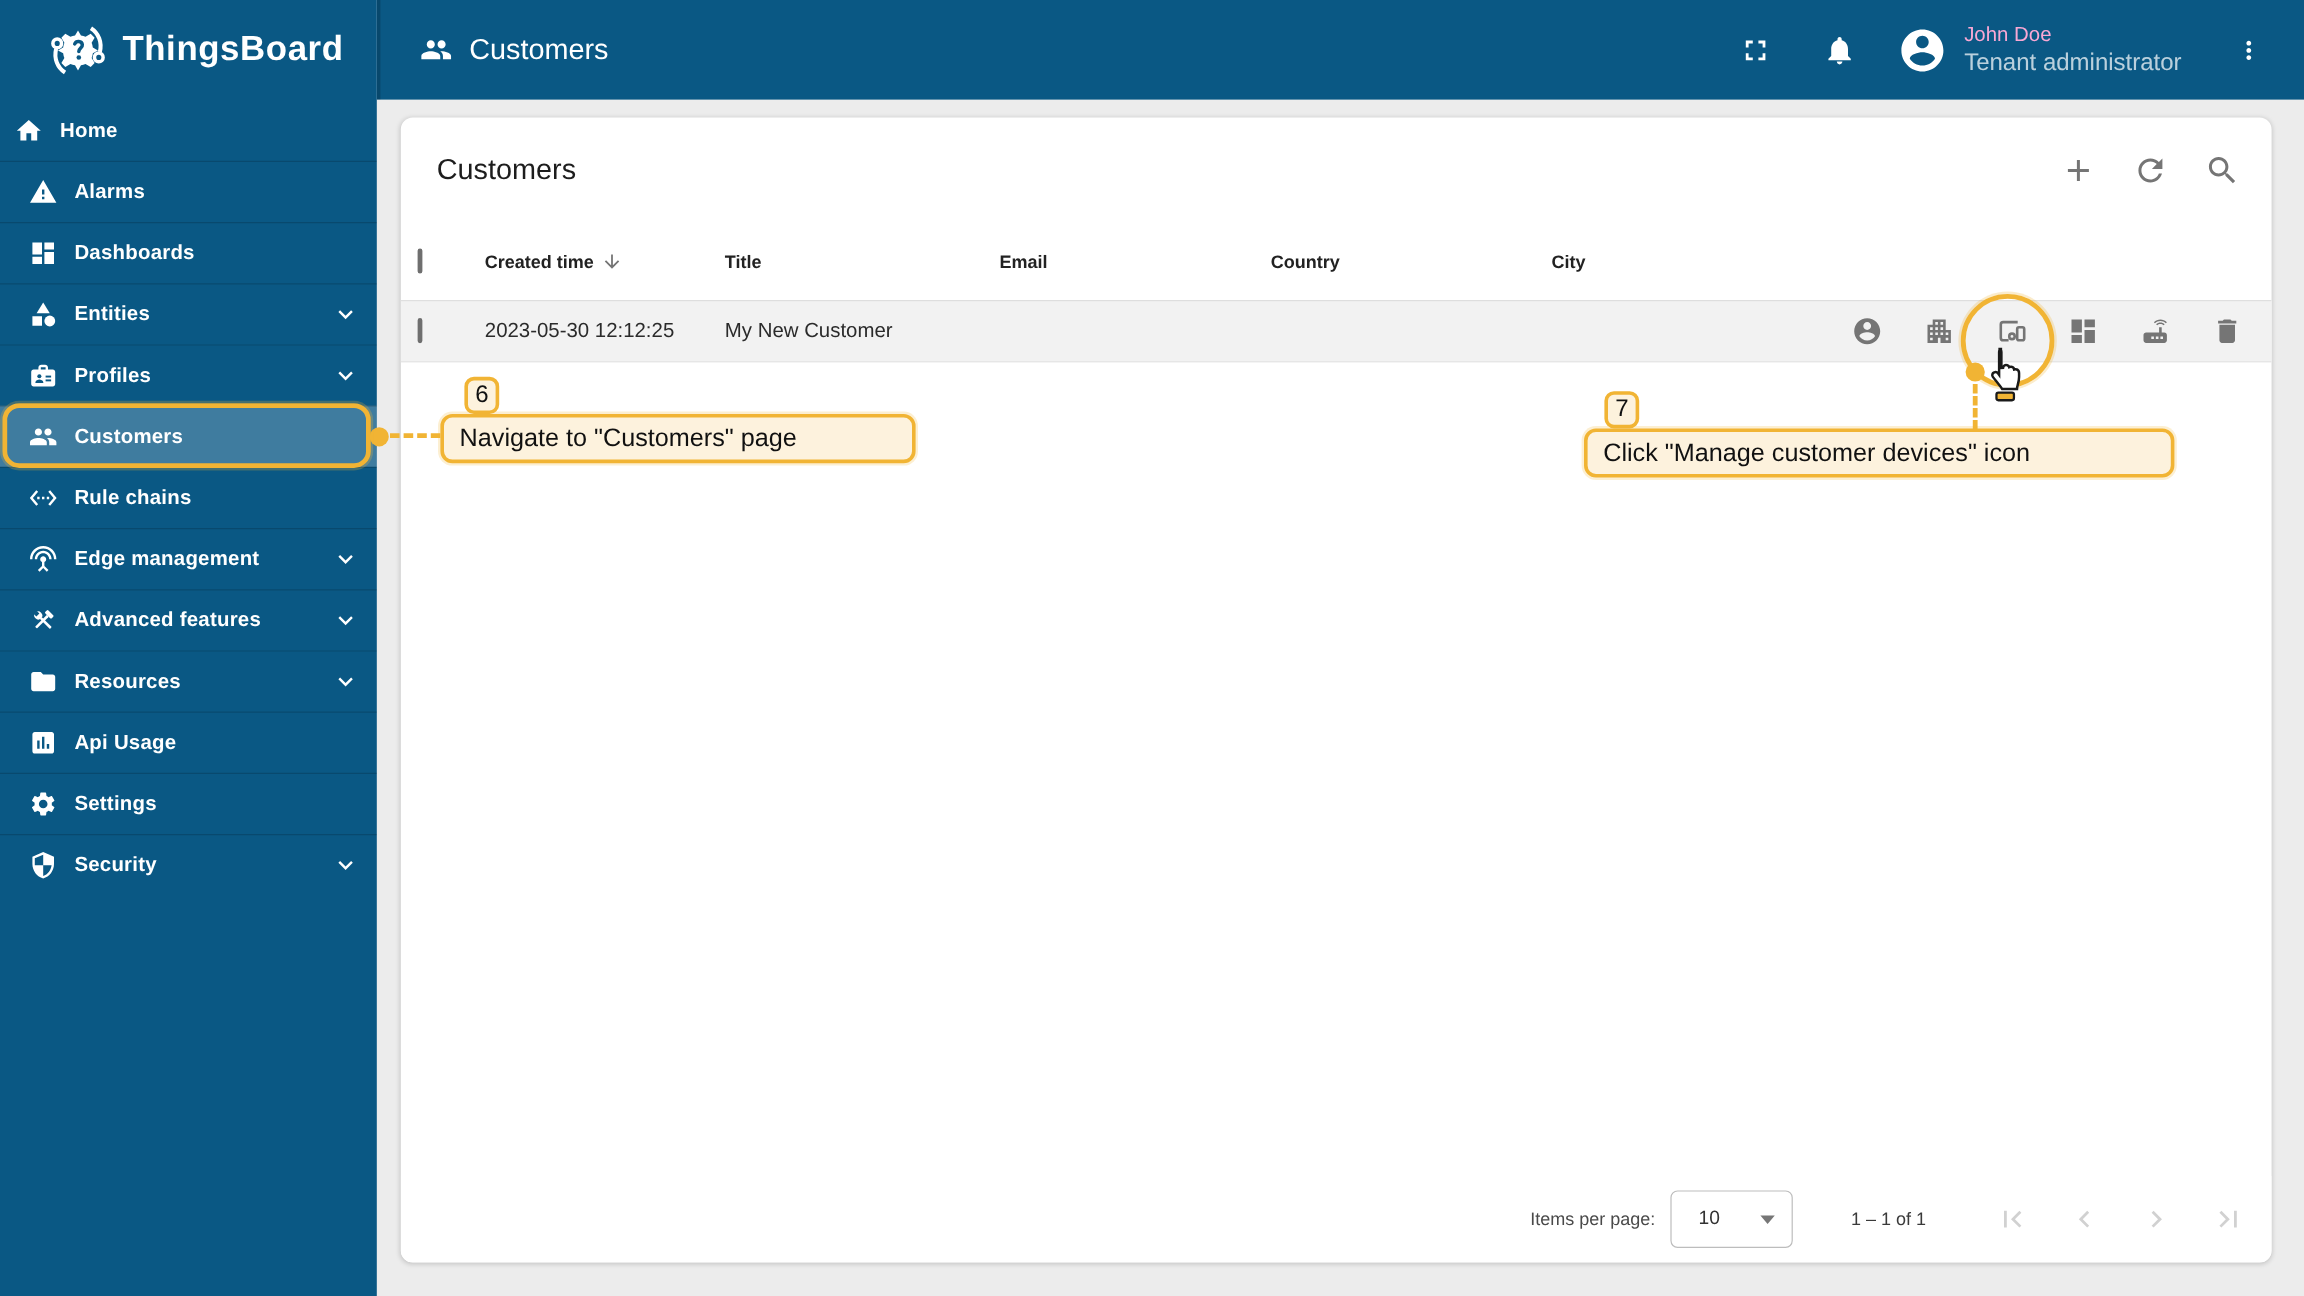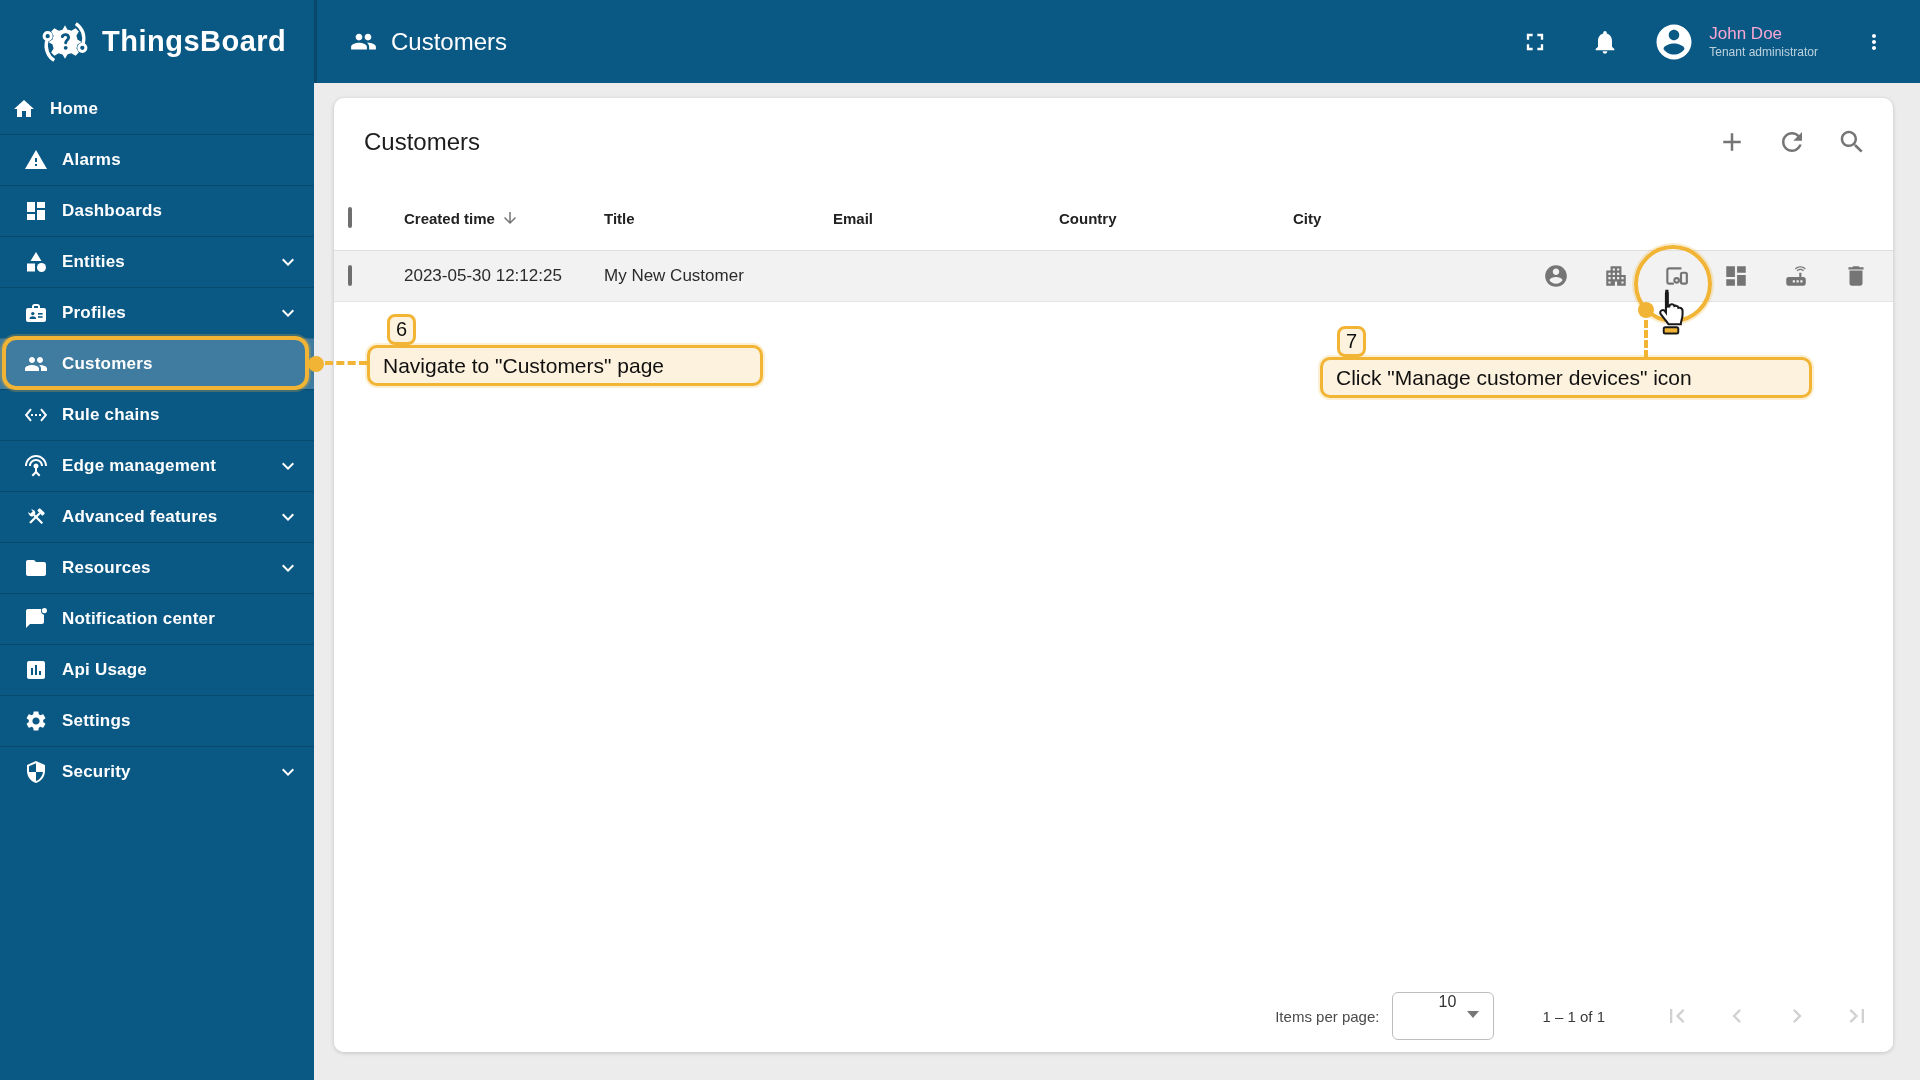--- a/index.html
+++ b/index.html
@@ -37,21 +37,21 @@
   .tb-title-ic svg{width:27px;height:27px;fill:#fff;}
   .tb-title{color:#fff;font-size:24px;margin-left:14px;font-weight:400;}
   .tb-right{margin-left:auto;display:flex;align-items:center;}
   .tb-btn{width:28px;height:28px;cursor:pointer;}
   .tb-btn svg{width:28px;height:28px;fill:#fff;}
   .tb-bell{margin-left:42px;}
   .tb-avatar{width:42px;height:42px;margin-left:34px;cursor:pointer;}
   .tb-avatar svg{width:42px;height:42px;fill:#fff;}
   .tb-names{margin-left:14px;line-height:1.25;}
   .tb-user{color:#f9a8d4;font-size:17px;}
-  .tb-role{color:rgba(255,255,255,0.72);font-size:12px;}
+  .tb-role{color:rgba(255,255,255,0.72);font-size:20px;}
   .tb-kebab{margin-left:44px;width:24px;height:28px;}
   .tb-kebab svg{width:24px;height:28px;fill:#fff;}
 
   
   .card{position:absolute;left:334px;top:98px;width:1559px;height:954px;background:#fff;border-radius:10px;box-shadow:0 1px 4px rgba(0,0,0,0.18);overflow:hidden;}
   .card-header{height:88px;display:flex;align-items:center;padding:0 26px 0 30px;}
   .card-title{font-size:24px;color:#1d1d1d;font-weight:400;}
   .card-tools{margin-left:auto;display:flex;align-items:center;gap:30px;}
   .tool-btn{width:30px;height:30px;cursor:pointer;}
   .tool-btn svg{width:30px;height:30px;fill:var(--icon-gray);}
@@ -64,21 +64,21 @@
   .data-row{height:52px;background:var(--row-bg);border-top:1px solid rgba(0,0,0,0.08);border-bottom:1px solid rgba(0,0,0,0.06);}
   .td{font-size:17px;color:#2b2b2b;}
   .actions{display:flex;justify-content:flex-end;align-items:center;gap:34px;}
   .act-btn{width:26px;height:26px;cursor:pointer;}
   .act-btn svg{width:26px;height:26px;fill:var(--icon-gray);stroke:none;}
   .act-btn.stroke svg{fill:none;stroke:var(--icon-gray);stroke-width:2;}
 
   
   .paginator{position:absolute;left:0;right:0;bottom:0;height:72px;display:flex;align-items:center;justify-content:flex-end;padding-right:22px;background:#fff;}
   .pg-label{font-size:15px;color:#4a4a4a;}
-  .pg-select{margin-left:13px;width:102px;height:48px;border:1px solid #bdbdbd;border-radius:6px;display:flex;align-items:center;padding:0 14px 0 22px;cursor:pointer;background:#fff;flex-direction:column;}
+  .pg-select{margin-left:13px;width:102px;height:48px;border:1px solid #bdbdbd;border-radius:6px;display:flex;align-items:center;padding:0 14px 0 22px;cursor:pointer;background:#fff;}
   .pg-size{font-size:16px;color:#333;}
   .pg-caret{margin-left:auto;width:0;height:0;border-left:6px solid transparent;border-right:6px solid transparent;border-top:7px solid #767676;}
   .pg-range{font-size:15px;color:#3a3a3a;margin-left:48px;}
   .pg-navs{display:flex;align-items:center;gap:32px;margin-left:58px;}
   .pg-nav{width:28px;height:28px;cursor:pointer;}
   .pg-nav svg{width:28px;height:28px;fill:#d1d1d1;}
 
   
   .ann{position:absolute;z-index:40;}
   .ann-outline{left:2px;top:336px;width:307px;height:54px;border:4px solid var(--acc);border-radius:14px;box-shadow:0 0 0 2px rgba(241,180,52,0.25);z-index:41;}
@@ -231,29 +231,20 @@
       <span class="nav-label">Resources</span>
       <span class="chev">
           <svg viewBox="0 0 24 24">
             <path d="M16.59 8.59 12 13.17 7.41 8.59 6 10l6 6 6-6z"></path>
           </svg>
         </span>
     </div>
     <div class="nav-item">
       <span class="nv-ic">
           <svg viewBox="0 0 24 24">
-            <path d="M17.2 2H4c-1.1 0-2 .9-2 2v17l4-4h12c1.1 0 2-.9 2-2V7.8c-1.7-.4-3-1.9-3-3.8 0-.7.1-1.4.2-2z"></path>
-            <circle cx="20.4" cy="3.6" r="2.6"></circle>
-          </svg>
-        </span>
-      <span class="nav-label">Notification center</span>
-    </div>
-    <div class="nav-item">
-      <span class="nv-ic">
-          <svg viewBox="0 0 24 24">
             <path d="M19 3H5c-1.1 0-2 .9-2 2v14c0 1.1.9 2 2 2h14c1.1 0 2-.9 2-2V5c0-1.1-.9-2-2-2zM9 17H7v-7h2v7zm4 0h-2V7h2v10zm4 0h-2v-4h2v4z"></path>
           </svg>
         </span>
       <span class="nav-label">Api Usage</span>
     </div>
     <div class="nav-item">
       <span class="nv-ic">
           <svg viewBox="0 0 24 24">
             <path d="M19.14 12.94c.04-.3.06-.61.06-.94 0-.32-.02-.64-.07-.94l2.03-1.58c.18-.14.23-.41.12-.61l-1.92-3.32c-.12-.22-.37-.29-.59-.22l-2.39.96c-.5-.38-1.03-.7-1.62-.94l-.36-2.54c-.04-.24-.24-.41-.48-.41h-3.84c-.24 0-.43.17-.47.41l-.36 2.54c-.59.24-1.13.57-1.62.94l-2.39-.96c-.22-.08-.47 0-.59.22L2.74 8.87c-.12.21-.08.47.12.61l2.03 1.58c-.05.3-.09.63-.09.94s.02.64.07.94l-2.03 1.58c-.18.14-.23.41-.12.61l1.92 3.32c.12.22.37.29.59.22l2.39-.96c.5.38 1.03.7 1.62.94l.36 2.54c.05.24.24.41.48.41h3.84c.24 0 .44-.17.47-.41l.36-2.54c.59-.24 1.13-.56 1.62-.94l2.39.96c.22.08.47 0 .59-.22l1.92-3.32c.12-.22.07-.47-.12-.61l-2.01-1.58zM12 15.6c-1.98 0-3.6-1.62-3.6-3.6s1.62-3.6 3.6-3.6 3.6 1.62 3.6 3.6-1.62 3.6-3.6 3.6z"></path>
           </svg>

